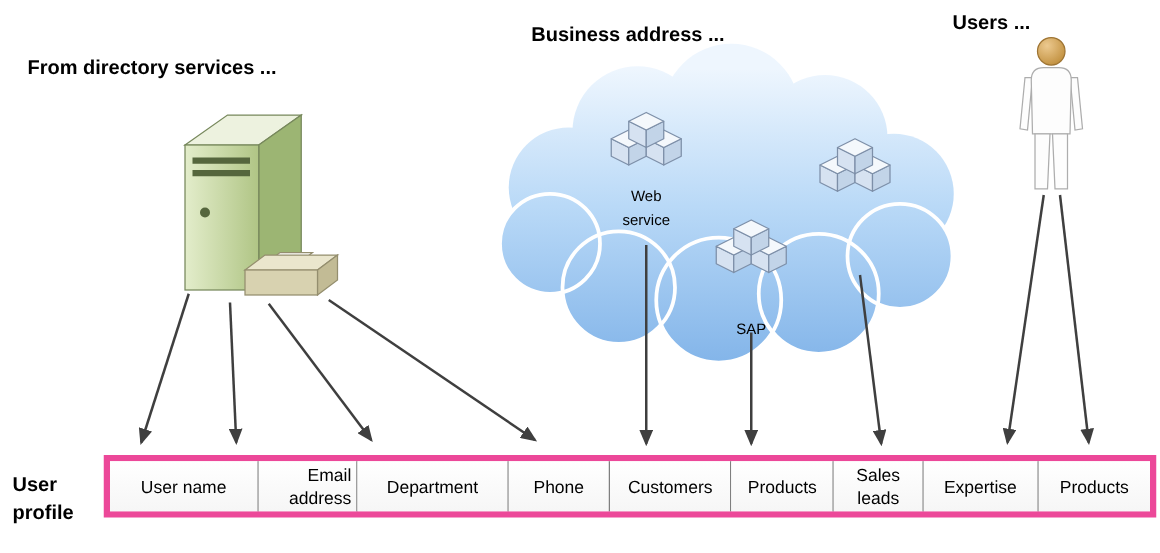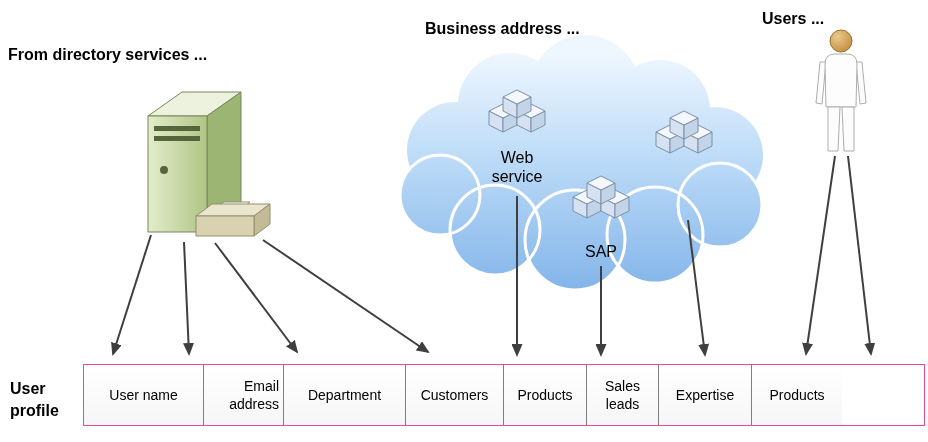--- a/index.html
+++ b/index.html
@@ -3,25 +3,25 @@
 <meta charset="utf-8">
 <style>
   html,body{margin:0;padding:0;background:#fff;}
   .canvas{
     position:relative;width:928px;height:442px;background:#ffffff;
     font-family:"Liberation Sans",sans-serif;color:#000;overflow:hidden;
   }
   .art{position:absolute;left:0;top:0;z-index:0;}
   .lbl{position:absolute;z-index:2;}
   .heading{font-weight:bold;font-size:16px;white-space:nowrap;}
-  .nodelbl{font-size:16px;line-height:19px;text-align:center;width:62px;}
+  .nodelbl{font-size:12px;line-height:19px;text-align:center;width:62px;}
   .profile-title{font-weight:bold;font-size:16px;line-height:22px;width:64px;}
   .profile-table{
-    position:absolute;left:83px;top:364px;width:842px;height:62px;z-index:1;
-    display:flex;border:1px solid #ec4899;background:#fff;box-sizing:border-box;
+    position:absolute;left:83px;top:364px;width:842px;height:50px;z-index:1;
+    display:flex;border:5px solid #ec4899;background:#fff;box-sizing:border-box;
   }
   .cell{
     display:flex;align-items:center;justify-content:center;text-align:center;
     font-size:14px;line-height:18px;border-right:1px solid #7f7f7f;
     box-sizing:border-box;padding:2px 4px;
     background:linear-gradient(#ffffff,#f6f6f6);
   }
   .cell:last-child{border-right:none;}
 </style>
 </head>
@@ -124,33 +124,34 @@
       <line x1="215" y1="243" x2="297" y2="352" marker-end="url(#arrowHead)"></line>
       <line x1="263" y1="240" x2="428" y2="352" marker-end="url(#arrowHead)"></line>
       <line x1="517" y1="196" x2="517" y2="355" marker-end="url(#arrowHead)"></line>
       <line x1="601" y1="266" x2="601" y2="355" marker-end="url(#arrowHead)"></line>
       <line x1="688" y1="220" x2="705" y2="355" marker-end="url(#arrowHead)"></line>
       <line x1="835" y1="156" x2="806" y2="354" marker-end="url(#arrowHead)"></line>
       <line x1="848" y1="156" x2="871" y2="354" marker-end="url(#arrowHead)"></line>
     </g>
   </svg>
 
-  <div class="lbl heading" style="left:8px;top:46px;">From directory services ...</div>
+  <div class="lbl heading" style="left:22px;top:46px;">From directory services ...</div>
   <div class="lbl heading" style="left:425px;top:20px;">Business address ...</div>
   <div class="lbl heading" style="left:762px;top:10px;">Users ...</div>
 
   <div class="lbl nodelbl" style="left:486px;top:148px;">Web service</div>
-  <div class="lbl nodelbl" style="left:570px;top:242px;">SAP</div>
+  <div class="lbl nodelbl" style="left:570px;top:254px;">SAP</div>
 
   <div class="lbl profile-title" style="left:10px;top:378px;">User profile</div>
 
   <div class="profile-table">
     <div class="cell" style="width:120px;">User name</div>
     <div class="cell" style="width:80px;text-align:right;">Email address</div>
     <div class="cell" style="width:122px;">Department</div>
+    <div class="cell" style="width:82px;">Phone</div>
     <div class="cell" style="width:98px;">Customers</div>
     <div class="cell" style="width:83px;">Products</div>
     <div class="cell" style="width:72px;">Sales leads</div>
     <div class="cell" style="width:93px;">Expertise</div>
     <div class="cell" style="width:90px;">Products</div>
   </div>
 
 </div>
 
 </body></html>

